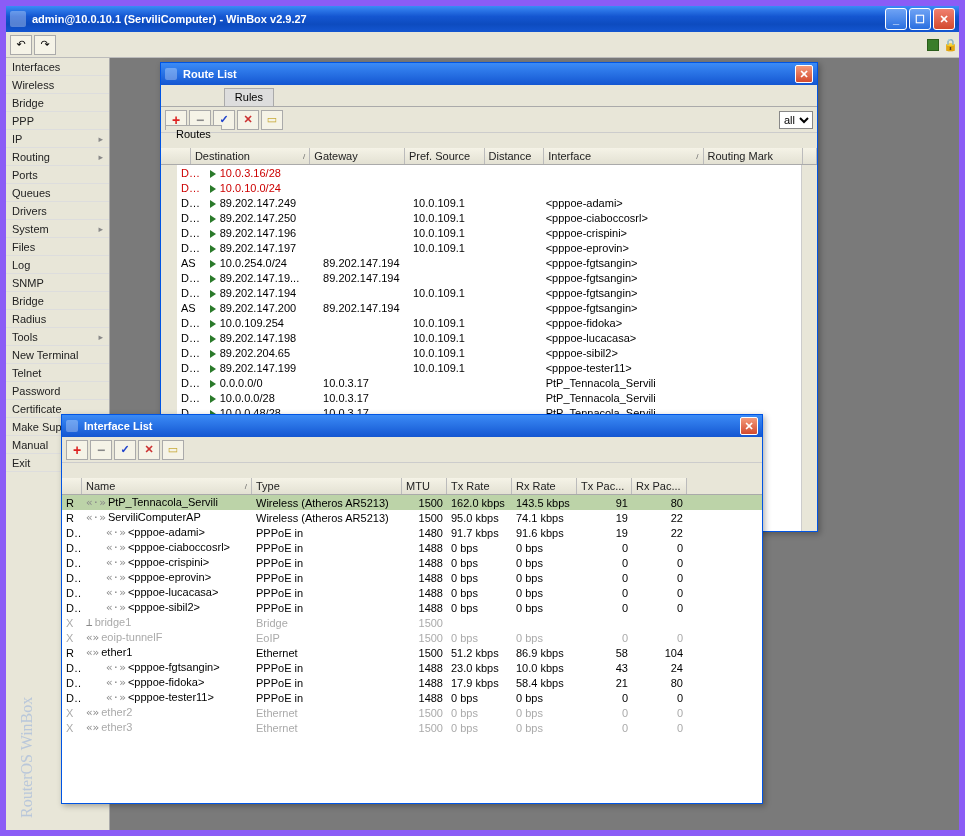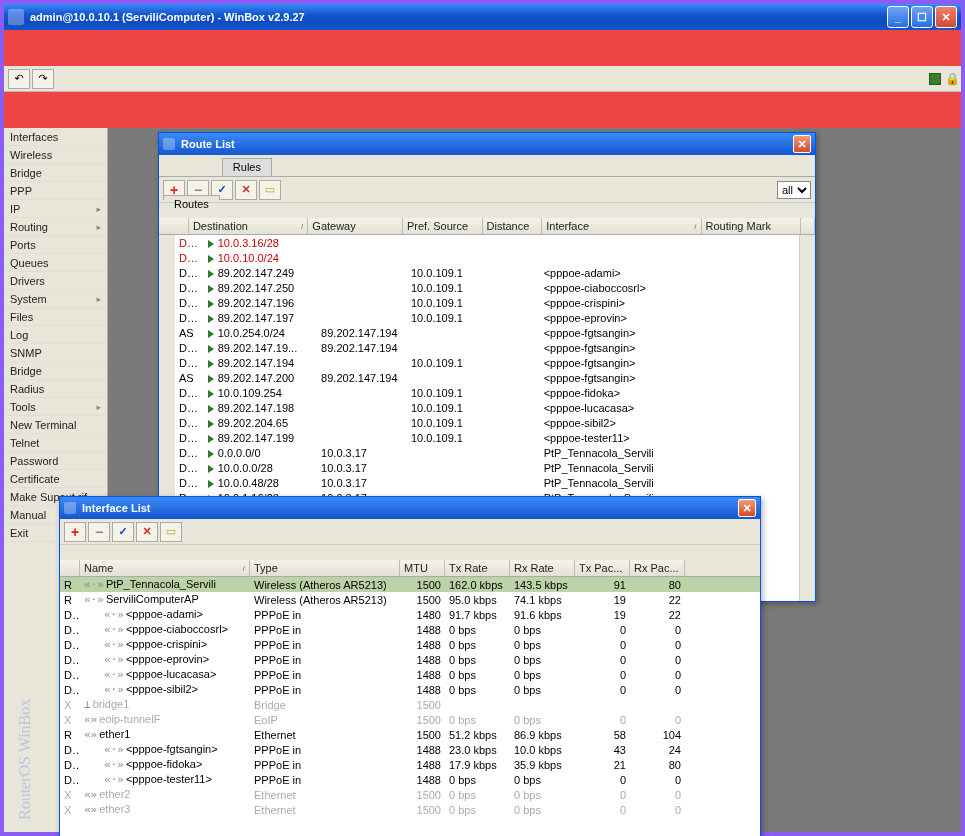--- a/index.html
+++ b/index.html
@@ -1,19 +1,19 @@
 <!DOCTYPE html>
 <html><head>
 <meta charset="utf-8">
 <style>
 * { box-sizing: border-box; margin: 0; padding: 0; font-family: Tahoma, Arial, sans-serif; font-size: 11px; }
 body { background: #f0f0f0; width: 965px; height: 836px; overflow: hidden; }
 
 
-.main-window { width: 965px; height: 836px; background: #ef4444; border: 4px solid #8b5cf6; display: flex; flex-direction: column; gap: 36px; }
+.main-window { width: 965px; height: 836px; background: #000000; border: 6px solid #8b5cf6; display: flex; flex-direction: column; }
 .titlebar { height: 26px; background: linear-gradient(to bottom,#3b8bf6 0%,#1456d1 40%,#0d4bbf 70%,#1456d1 100%); color: #fff; display:flex; align-items:center; padding:0 4px; font-weight:bold; }
 .titlebar .win-icon { width:16px; height:16px; background:#fff; margin-right:6px; border-radius:2px; opacity:.3; }
 .titlebar .title-text { flex:1; }
 .titlebar .winbtns { display:flex; gap:2px; }
 .winbtn { width:22px; height:22px; border:1px solid #fff; border-radius:3px; background:linear-gradient(to bottom,#6fa3f5,#2a6fe0); color:#fff; display:flex; align-items:center; justify-content:center; font-weight:bold; cursor:pointer; }
 .winbtn.close { background:linear-gradient(to bottom,#f08070,#d34a2e); }
 
 .toolbar { height:26px; background:#e8e6d8; border-bottom:1px solid #bbb; display:flex; align-items:center; padding:0 4px; }
 .tbtn { width:22px; height:20px; border:1px solid #aaa; background:#f5f3e7; margin-right:2px; display:flex; align-items:center; justify-content:center; cursor:pointer; }
 .toolbar .spacer { flex:1; }
@@ -341,21 +341,21 @@
                 <div class="gc c5">PtP_Tennacola_Servili</div>
                 <div class="gc c6"></div>
                 <div class="gc c7"></div>
               </div>
             </div>
           <div class="scrollbar-v"></div>
         </div>
       </div>
     </div>
 
-    <div class="subwin il" style="left:55px; top:368px; width:702px; height:390px;">
+    <div class="subwin il" style="left:55px; top:356px; width:702px; height:390px;">
       <div class="subtitle">
         <div class="sic"></div>
         <span>Interface List</span>
         <div class="subclose">✕</div>
       </div>
       <div class="subtools">
         <div class="tbtn plus">+</div>
         <div class="tbtn minus">−</div>
         <div class="tbtn check">✓</div>
         <div class="tbtn cross">✕</div>
@@ -492,21 +492,21 @@
               <div class="gc c5">10.0 kbps</div>
               <div class="gc c6">43</div>
               <div class="gc c7">24</div>
             </div>
             <div class="grow">
               <div class="gc c0">DR</div>
               <div class="gc c1" style="padding-left: 24px;"><span class="ifglyph">«·»</span>&lt;pppoe-fidoka&gt;</div>
               <div class="gc c2">PPPoE in</div>
               <div class="gc c3">1488</div>
               <div class="gc c4">17.9 kbps</div>
-              <div class="gc c5">35.9 kbps</div>
+              <div class="gc c5">58.4 kbps</div>
               <div class="gc c6">21</div>
               <div class="gc c7">80</div>
             </div>
             <div class="grow">
               <div class="gc c0">DR</div>
               <div class="gc c1" style="padding-left: 24px;"><span class="ifglyph">«·»</span>&lt;pppoe-tester11&gt;</div>
               <div class="gc c2">PPPoE in</div>
               <div class="gc c3">1488</div>
               <div class="gc c4">0 bps</div>
               <div class="gc c5">0 bps</div>

